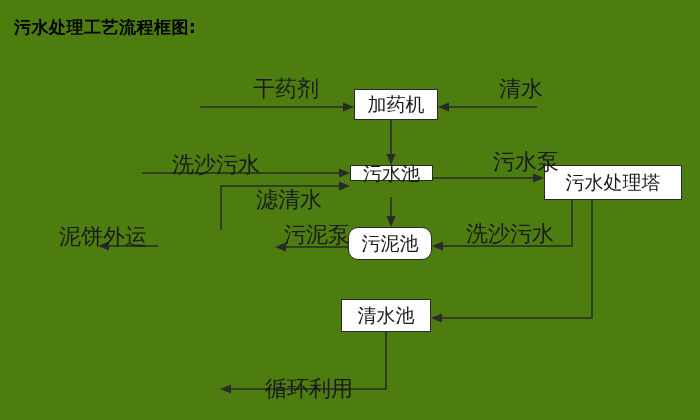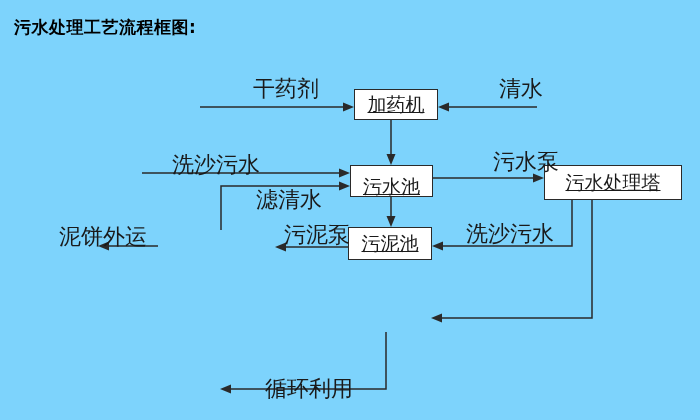--- a/index.html
+++ b/index.html
@@ -1,29 +1,29 @@
 <!DOCTYPE html>
 <html><head>
 <meta charset="utf-8">
 <style>
   html,body { margin:0; padding:0; background:#ffffff; }
   .canvas {
-    position:relative; width:700px; height:420px; background:#7dd3fc;
+    position:relative; width:700px; height:420px; background:#4d7c0f;
     font-family:"DejaVu Sans", sans-serif; overflow:hidden; color:#1a1a1a;
   }
   .title {
     position:absolute; left:14px; top:16px;
     font-size:17px; font-weight:bold; letter-spacing:0.5px;
     color:#000000; white-space:nowrap;
   }
   .box {
     position:absolute; box-sizing:border-box;
     border:1.5px solid #2a2a2a; background:#ffffff;
     display:flex; align-items:center; justify-content:center;
-    font-size:19px; line-height:1; color:#1a1a1a; white-space:nowrap;text-decoration:underline;
+    font-size:19px; line-height:1; color:#1a1a1a; white-space:nowrap;
   }
   .flabel {
     position:absolute; font-size:22px; line-height:1;
     color:#1a1a1a; white-space:nowrap;
   }
   svg.wires { position:absolute; left:0; top:0; width:700px; height:420px; }
   svg.wires .wire { stroke:#2a2a2a; stroke-width:1.5; fill:none; }
   svg.wires .head { fill:#2a2a2a; stroke:none; }
 </style>
 </head>
@@ -80,28 +80,31 @@
     </g>
     <g>
       <path class="wire" d="M386,332 V389 H231"></path>
       <polygon class="head" points="220,389 231,384.5 231,393.5"></polygon>
     </g>
   </svg>
 
   <div class="box" style="left:354px; top:89px; width:84px; height:31px;">
     <span>加药机</span>
   </div>
-  <div class="box" style="left:350px; top:165px; width:83px; height:32px;align-items:flex-end;">
+  <div class="box" style="left:350px; top:165px; width:83px; height:16px;">
     <span>污水池</span>
   </div>
   <div class="box" style="left:544px; top:165px; width:138px; height:35px;">
     <span>污水处理塔</span>
   </div>
-  <div class="box" style="left:348px; top:227px; width:84px; height:33px;">
+  <div class="box" style="left:348px; top:227px; width:84px; height:33px;border-radius:10px;">
     <span>污泥池</span>
+  </div>
+  <div class="box" style="left:341px; top:299px; width:90px; height:33px;">
+    <span>清水池</span>
   </div>
 
   <span class="flabel" style="left:253px; top:78px;">干药剂</span>
   <span class="flabel" style="left:477px; top:78px;margin-left:22px;">清水</span>
   <span class="flabel" style="left:172px; top:154px;">洗沙污水</span>
   <span class="flabel" style="left:452px; top:151px;margin-left:41px;">污水泵</span>
   <span class="flabel" style="left:256px; top:189px;">滤清水</span>
   <span class="flabel" style="left:284px; top:224px;">污泥泵</span>
   <span class="flabel" style="left:466px; top:223px;">洗沙污水</span>
   <span class="flabel" style="left:15px; top:226px;margin-left:44px;">泥饼外运</span>

